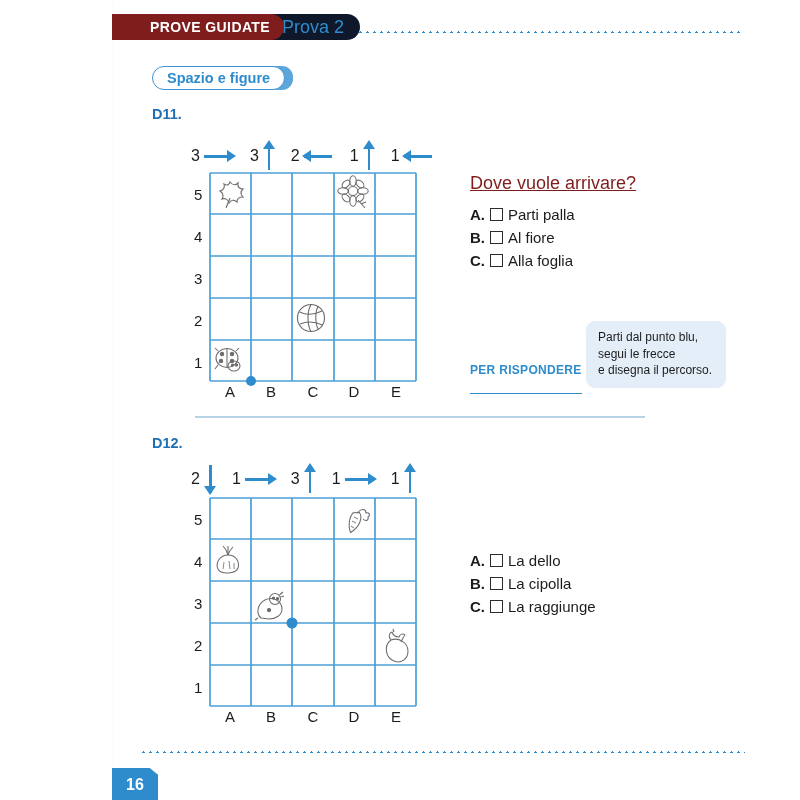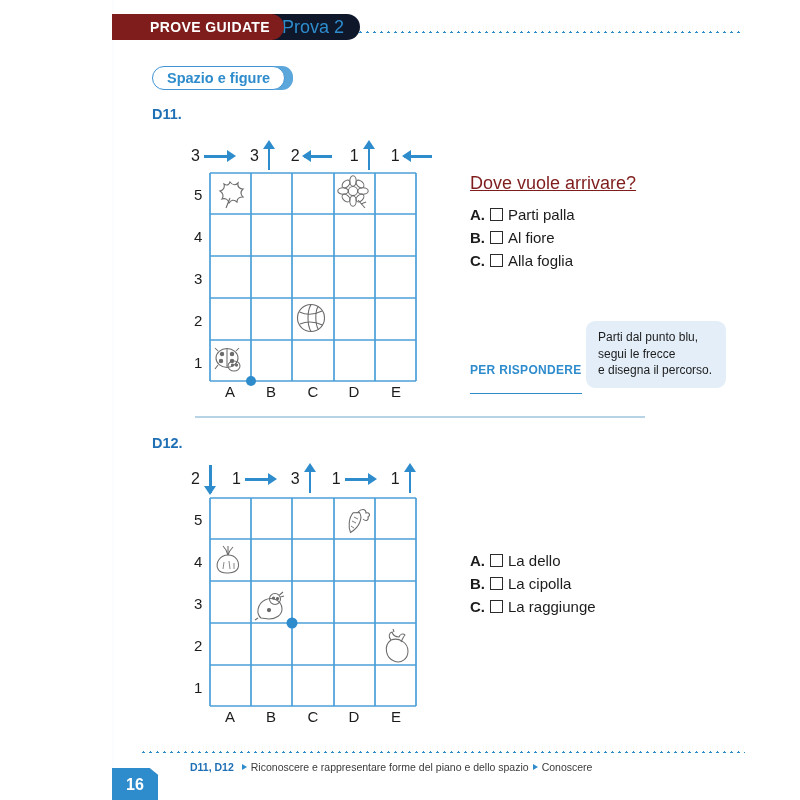--- a/index.html
+++ b/index.html
@@ -603,22 +603,15 @@
       <span>La cipolla</span>
     </div>
     <div class="opt">
       <span class="letter">C.</span>
       <span class="box"></span>
       <span>La raggiunge</span>
     </div>
   </div>
 
   <div class="footer-dots"></div>
-  <div class="footer-text">
-    <span class="fcode">D11, D12</span>
-    <span class="tri"></span>
-    <span>Riconoscere e rappresentare forme del piano e dello spazio</span>
-    <span class="tri"></span>
-    <span>Conoscere</span>
-  </div>
   <div class="page-badge">16</div>
 
 </div>
 
 </body></html>

